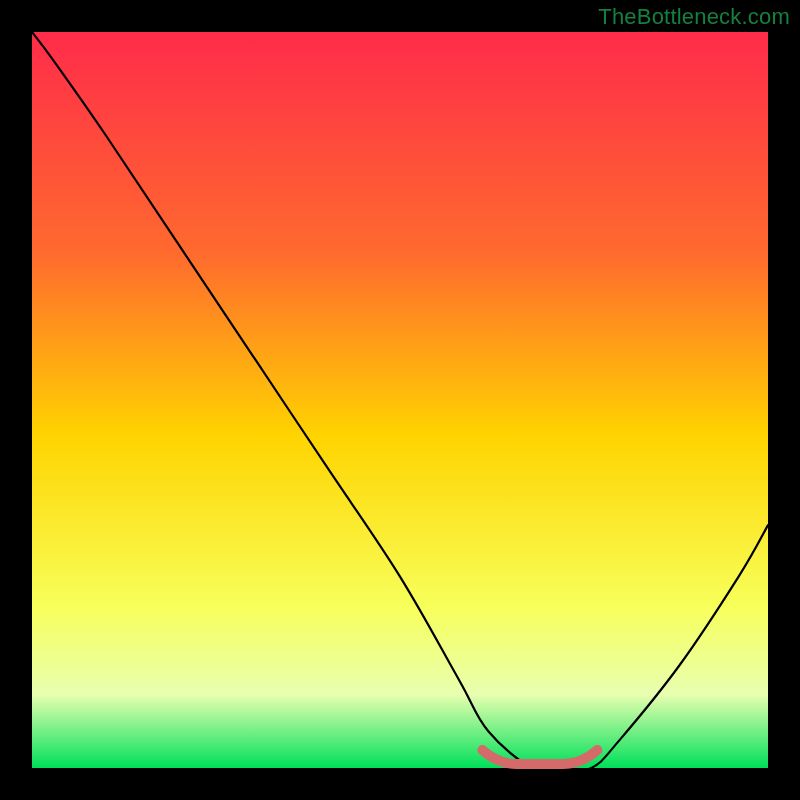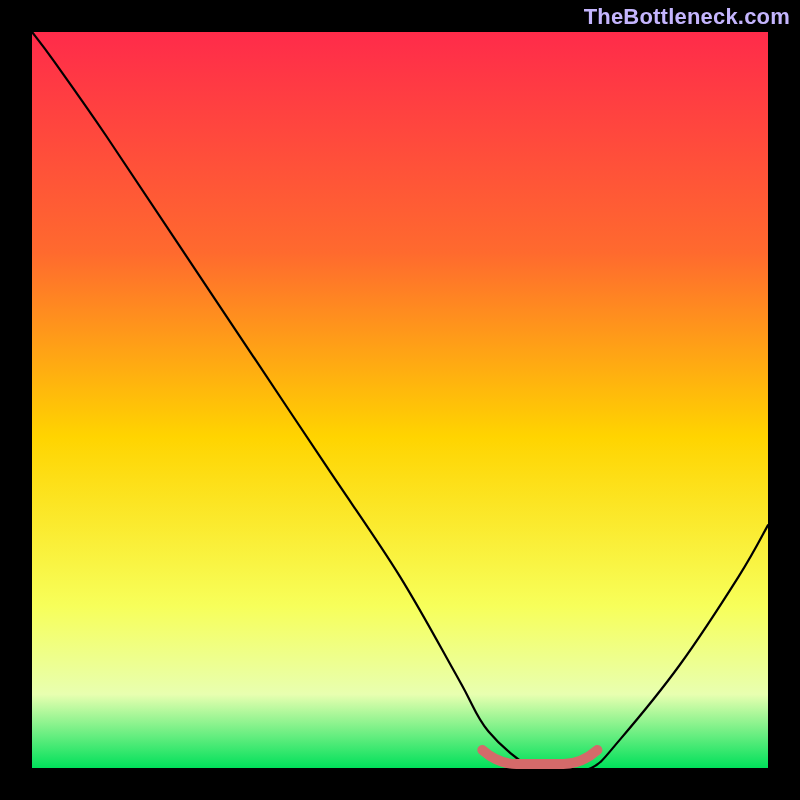--- a/index.html
+++ b/index.html
@@ -14,23 +14,23 @@
   .container {
     position: relative;
     width: 800px;
     height: 800px;
     background: #000;
   }
   .watermark {
     position: absolute;
     top: 4px;
     right: 10px;
-    color: #c4b5fd;
+    color: #15803d;
     font-size: 22px;
-    font-weight: 700;
+    font-weight: 400;
     letter-spacing: 0.2px;
     z-index: 20;
   }
   svg.plot {
     position: absolute;
     left: 0;
     top: 0;
     width: 800px;
     height: 800px;
   }

